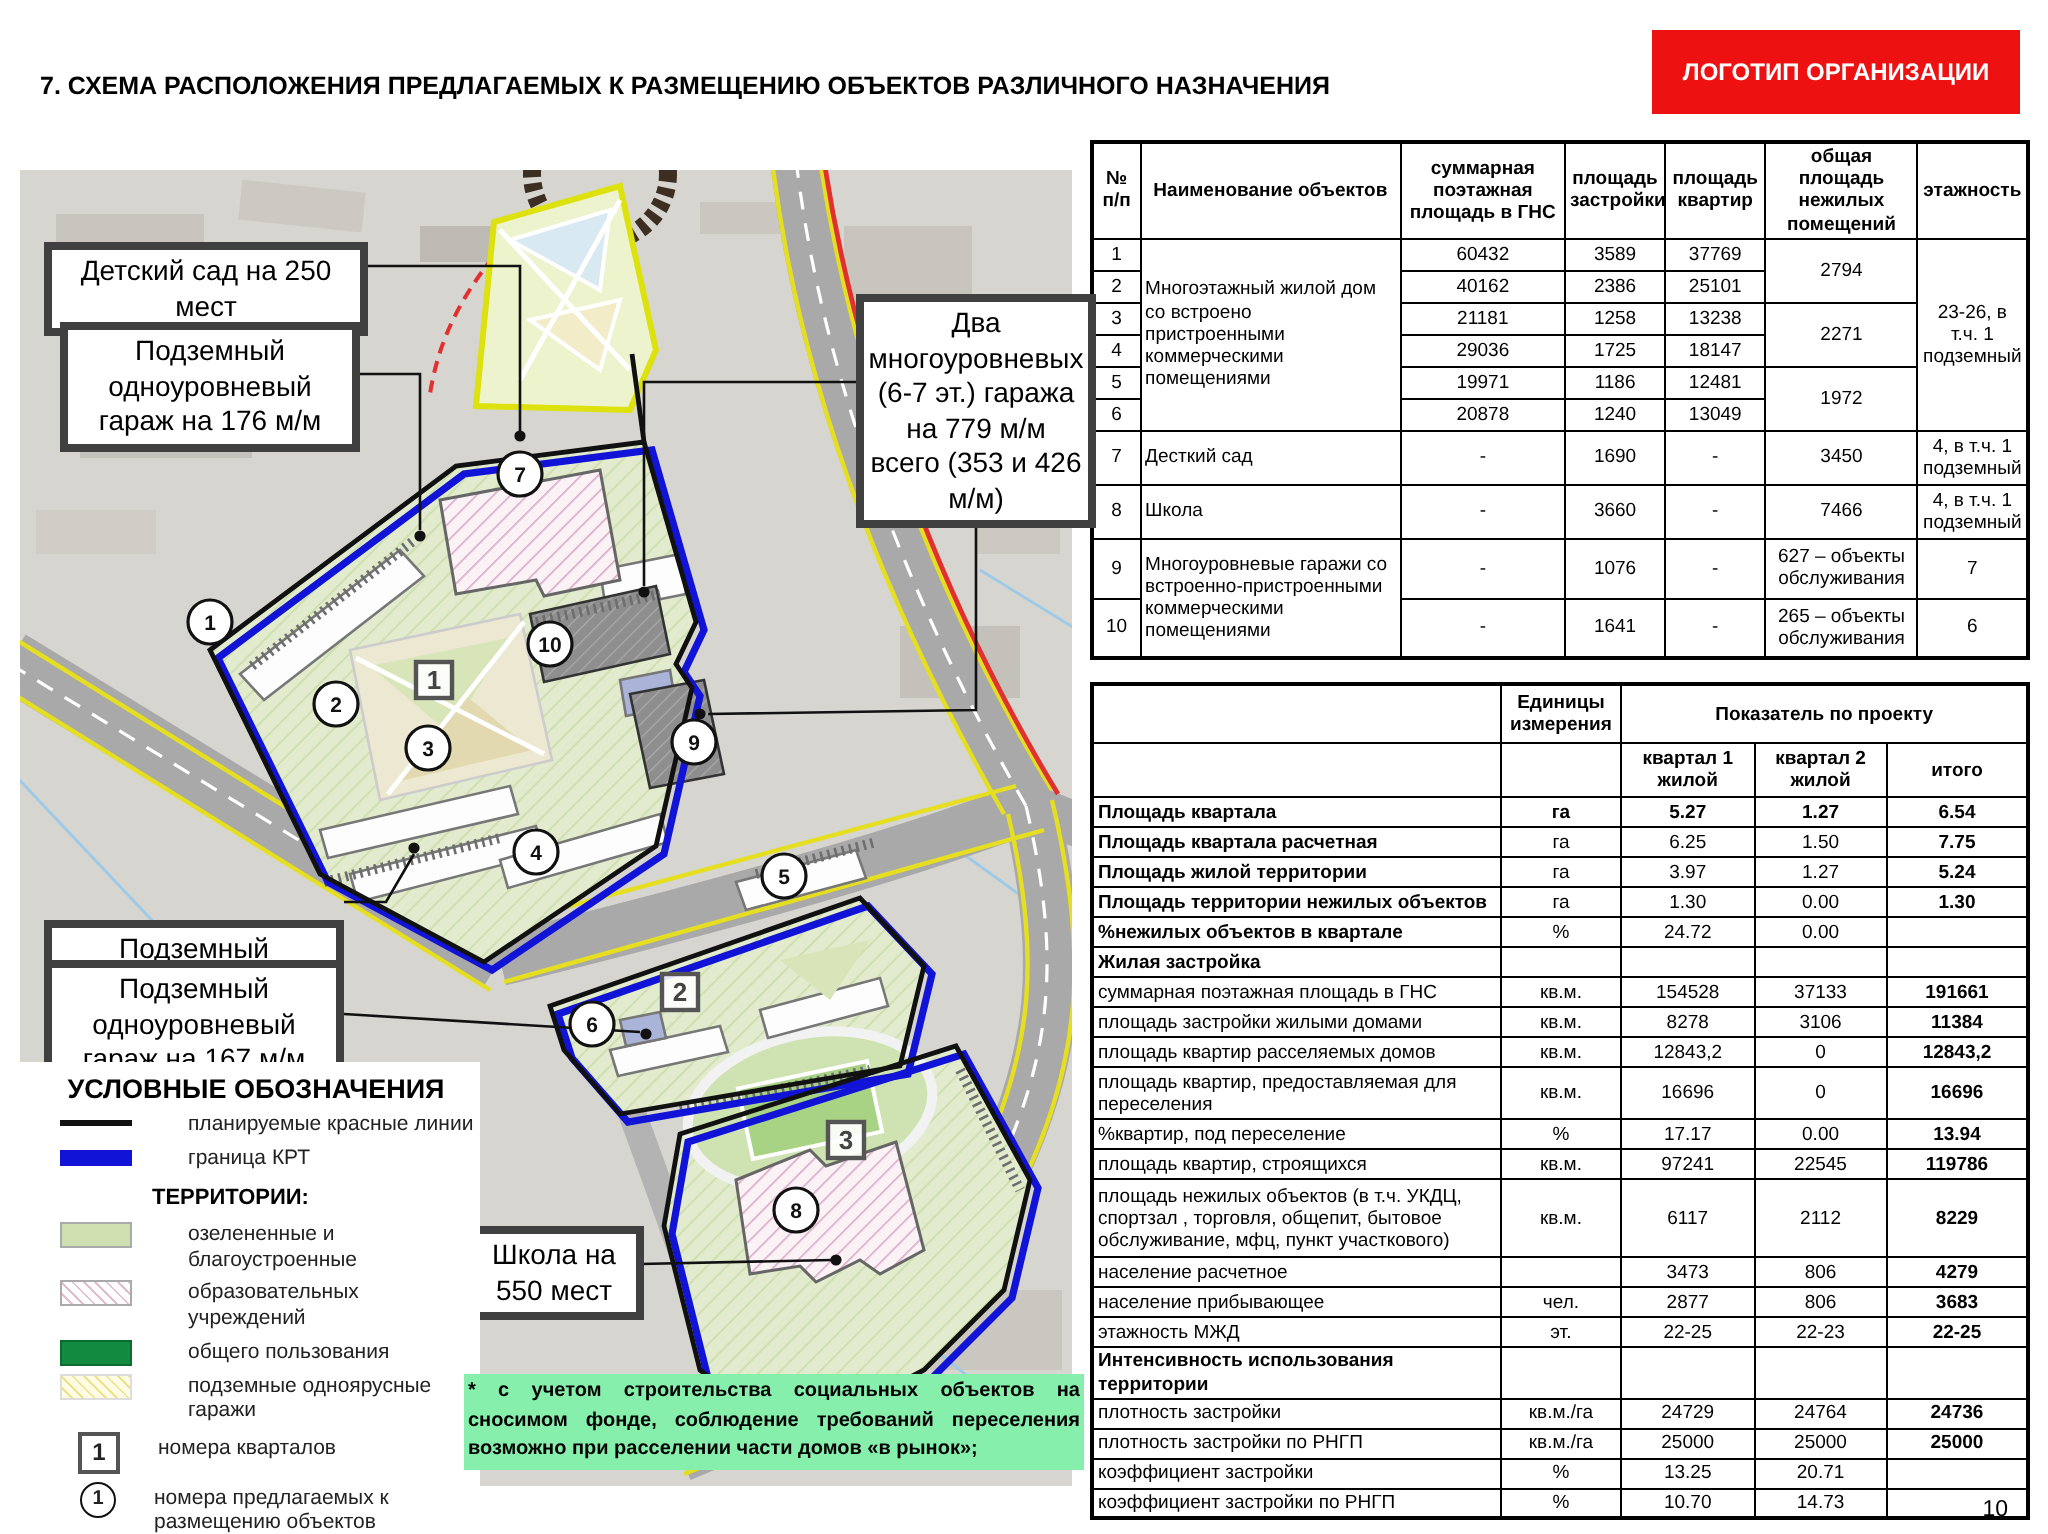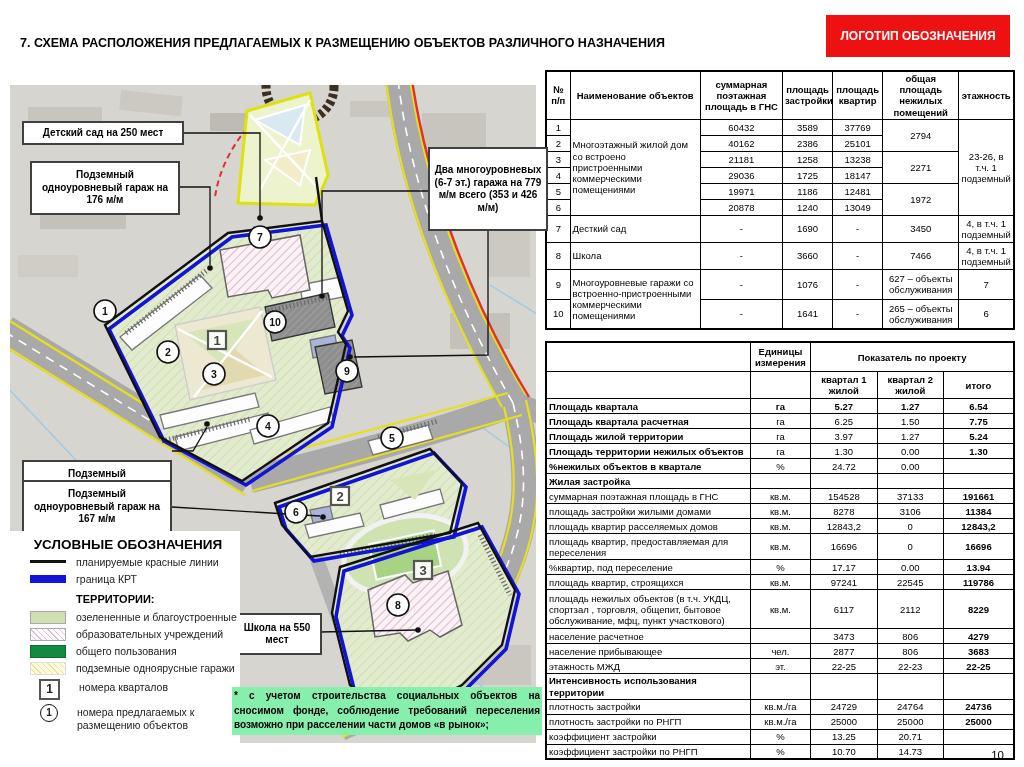--- a/index.html
+++ b/index.html
@@ -5,27 +5,27 @@
   html,body{margin:0;padding:0;background:#fff;}
   .page{position:relative;width:1024px;height:767px;background:#fff;overflow:hidden;
         font-family:"Liberation Sans",sans-serif;color:#000;}
   
   .title{position:absolute;left:20px;top:36px;width:760px;font-size:12.5px;font-weight:bold;}
   .logo{position:absolute;left:826px;top:15px;width:184px;height:42px;background:#ee1111;
         color:#fff;font-weight:bold;font-size:12px;display:flex;align-items:center;justify-content:center;text-align:center;}
   
   .map{position:absolute;left:10px;top:85px;width:526px;height:658px;background:#d7d5cf;}
   .map svg{position:absolute;left:0;top:0;}
-  .callout{position:absolute;background:#fff;border:2px solid #404040;display:flex;align-items:center;justify-content:center;
-           text-align:center;font-weight:bold;font-size:10px;line-height:1.25;padding:2px 3px;box-sizing:border-box;z-index:5;}
+  .callout{position:absolute;background:#fff;border:4px solid #404040;display:flex;align-items:center;justify-content:center;
+           text-align:center;font-weight:normal;font-size:14px;line-height:1.25;padding:2px 3px;box-sizing:border-box;z-index:5;}
   
   .legend{position:absolute;left:0px;top:446px;width:230px;height:212px;background:#fff;z-index:6;box-sizing:border-box;padding:4px 0 0 6px;}
   .legend-title{font-size:13.5px;font-weight:bold;text-align:center;margin:2px 0 4px 0;}
   .leg-row{display:flex;align-items:flex-start;margin:4px 0 4px 14px;font-size:10.5px;color:#222;line-height:1.2;}
-  .leg-row .lab{margin-left:10px;}
+  .leg-row .lab{margin-left:28px;}
   .sw{display:inline-block;width:36px;height:13px;flex:0 0 auto;border:1px solid #aaa;box-sizing:border-box;}
   .sw.line-black{height:3px;background:#111;border:none;margin-top:4px;}
   .sw.line-blue{height:8px;background:#1113d6;border:none;margin-top:2px;}
   .sw.swatch-sage{background:#cfdfb0;}
   .sw.swatch-pink-hatch{background:repeating-linear-gradient(45deg,#fff 0 3px,#e3bcd4 3px 4px);}
   .sw.swatch-green{background:#128a40;border-color:#0b6b30;}
   .sw.swatch-yellow-hatch{background:repeating-linear-gradient(45deg,#fffce4 0 3px,#ede28f 3px 4px);border-color:#ddd;}
   .leg-sub{font-weight:bold;font-size:11px;margin:8px 0 6px 60px;}
   .sq-marker{display:inline-block;flex:0 0 auto;width:17px;height:17px;border:2px solid #555;background:#fff;text-align:center;
              font-weight:bold;font-size:12px;line-height:17px;box-sizing:content-box;margin-left:9px;}
@@ -50,21 +50,21 @@
   .t2 tr.blbl td.lbl{font-weight:bold;}
   .t2 tr.bval td{font-weight:bold;}
   .pagenum{position:absolute;right:20px;bottom:6px;font-size:11.5px;}
 </style>
 </head>
 <body>
 
 <div class="page">
 
   <div class="title">7. СХЕМА РАСПОЛОЖЕНИЯ ПРЕДЛАГАЕМЫХ К РАЗМЕЩЕНИЮ ОБЪЕКТОВ РАЗЛИЧНОГО НАЗНАЧЕНИЯ</div>
-  <div class="logo" style="background: rgb(238, 17, 17);">ЛОГОТИП ОБОЗНАЧЕНИЯ</div>
+  <div class="logo" style="background: rgb(238, 17, 17);">ЛОГОТИП ОРГАНИЗАЦИИ</div>
 
   <div class="map">
     <svg width="526" height="658" viewBox="0 0 526 658">
       <defs>
         <pattern id="pinkH" width="6" height="6" patternUnits="userSpaceOnUse" patternTransform="rotate(45)">
           <rect width="6" height="6" fill="#fbf2f6"></rect>
             <line x1="0" y1="0" x2="0" y2="6" stroke="#d9a8c4" stroke-width="1.6"></line>
         </pattern>
         <pattern id="grayH" width="5" height="5" patternUnits="userSpaceOnUse" patternTransform="rotate(45)">
           <rect width="5" height="5" fill="#8e8e8e"></rect>

